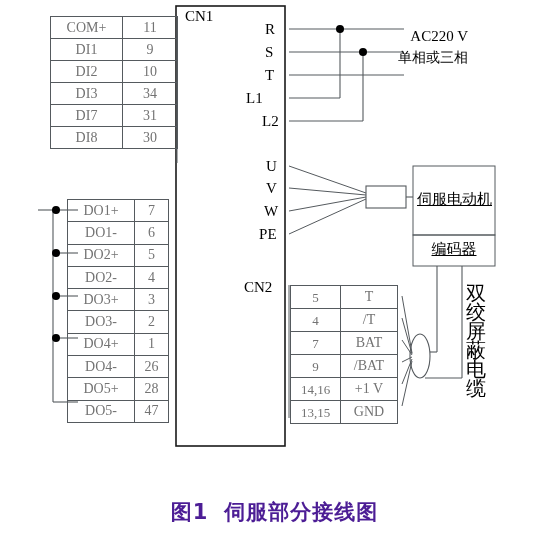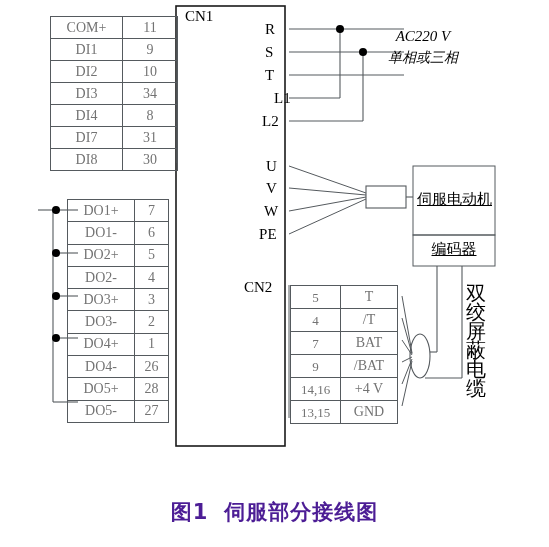--- a/index.html
+++ b/index.html
@@ -98,28 +98,27 @@
     font-family: "DejaVu Sans", "Liberation Sans", sans-serif;
     font-size: 21px;
     font-weight: bold;
     letter-spacing: 1px;
     color: #4c1d95;
   }
   #figure-caption .cap-gap { display: inline-block; width: 16px; }
   
   #ac-note {
     position: absolute;
-    left: 388px;
+    left: 398px;
     top: 26px;
     font-family: "DejaVu Sans", "Liberation Sans", sans-serif;
     font-size: 14px;
     line-height: 21px;
     white-space: nowrap;
-    text-align: center;
-    font-style: italic;
+    text-align: right;
   }
   #ac-note .ac-line1 {
     font-family: "Liberation Serif", "DejaVu Serif", serif;
     font-size: 15px;
   }
 </style>
 </head>
 <body>
 
 <div id="figure-root">
@@ -211,24 +210,20 @@
       </tr>
       <tr>
         <td class="name">DI2</td>
         <td class="pin">10</td>
       </tr>
       <tr>
         <td class="name">DI3</td>
         <td class="pin">34</td>
       </tr>
       <tr>
-        <td class="name">DI4</td>
-        <td class="pin">8</td>
-      </tr>
-      <tr>
         <td class="name">DI7</td>
         <td class="pin">31</td>
       </tr>
       <tr>
         <td class="name">DI8</td>
         <td class="pin">30</td>
       </tr>
     </tbody>
   </table>
 
@@ -265,21 +260,21 @@
       <tr>
         <td class="name">DO4-</td>
         <td class="pin">26</td>
       </tr>
       <tr>
         <td class="name">DO5+</td>
         <td class="pin">28</td>
       </tr>
       <tr>
         <td class="name">DO5-</td>
-        <td class="pin">27</td>
+        <td class="pin">47</td>
       </tr>
     </tbody>
   </table>
 
   <table class="tbl" id="cn2-table">
     <tbody>
       <tr>
         <td class="pin">5</td>
         <td class="sig">T</td>
       </tr>
@@ -290,36 +285,36 @@
       <tr>
         <td class="pin">7</td>
         <td class="sig">BAT</td>
       </tr>
       <tr>
         <td class="pin">9</td>
         <td class="sig">/BAT</td>
       </tr>
       <tr>
         <td class="pin">14,16</td>
-        <td class="sig">+4 V</td>
+        <td class="sig">+1 V</td>
       </tr>
       <tr>
         <td class="pin">13,15</td>
         <td class="sig">GND</td>
       </tr>
     </tbody>
   </table>
 
   <div class="lbl conn-label" style="left:185px; top:9px;">CN1</div>
   <div class="lbl conn-label" style="left:244px; top:280px;">CN2</div>
 
   <div class="lbl pin-label" style="left:265px; top:22px;">R</div>
   <div class="lbl pin-label" style="left:265px; top:45px;">S</div>
   <div class="lbl pin-label" style="left:265px; top:68px;">T</div>
-  <div class="lbl pin-label" style="left:274px; top:91px;">L1</div>
+  <div class="lbl pin-label" style="left:246px; top:91px;">L1</div>
   <div class="lbl pin-label" style="left:262px; top:114px;">L2</div>
 
   <div class="lbl pin-label" style="left:266px; top:159px;">U</div>
   <div class="lbl pin-label" style="left:266px; top:181px;">V</div>
   <div class="lbl pin-label" style="left:264px; top:204px;">W</div>
   <div class="lbl pin-label" style="left:259px; top:227px;">PE</div>
 
   <div id="ac-note">
     <div class="ac-line1">AC220 V</div>
     <div>单相或三相</div>

